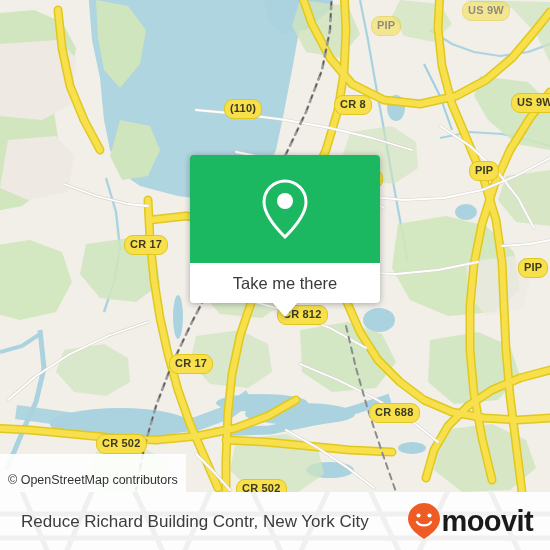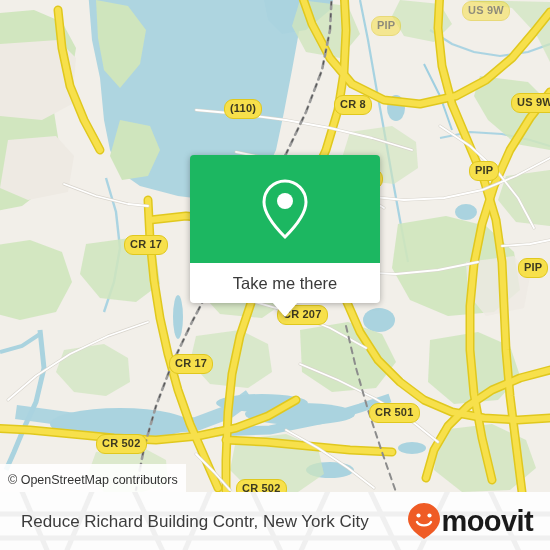--- a/index.html
+++ b/index.html
@@ -62,21 +62,21 @@
   
   #attribution {
     position: absolute;
     left: 0;
     bottom: 0;
     background: rgba(255,255,255,0.88);
     color: #333333;
     font-family: "Liberation Sans", sans-serif;
     font-size: 12.5px;
     line-height: 1;
-    padding: 10px 8px 6px 8px;
+    padding: 20px 8px 6px 8px;
     white-space: nowrap;
   }
 
   
   #callout {
     position: absolute;
     left: 190px;
     top: 123px;
     width: 190px;
     z-index: 30;
@@ -327,23 +327,23 @@
     <div id="shield-layer">
         <div class="shield dim" style="left: 371px; top: 16px;">PIP</div>
         <div class="shield dim" style="left: 462px; top: 1px;">US 9W</div>
         <div class="shield" style="left: 224px; top: 99px;">(110)</div>
         <div class="shield" style="left: 334px; top: 95px;">CR 8</div>
         <div class="shield" style="left: 511px; top: 93px;">US 9W</div>
         <div class="shield" style="left: 352px; top: 169px;">303</div>
         <div class="shield" style="left: 469px; top: 161px;">PIP</div>
         <div class="shield" style="left: 124px; top: 235px;">CR 17</div>
         <div class="shield" style="left: 518px; top: 258px;">PIP</div>
-        <div class="shield" style="left: 277px; top: 305px;">CR 207</div>
+        <div class="shield" style="left: 277px; top: 305px;">CR 812</div>
         <div class="shield" style="left: 169px; top: 354px;">CR 17</div>
-        <div class="shield" style="left: 369px; top: 403px;">CR 501</div>
+        <div class="shield" style="left: 369px; top: 403px;">CR 688</div>
         <div class="shield" style="left: 96px; top: 434px;">CR 502</div>
         <div class="shield" style="left: 236px; top: 479px;">CR 502</div>
       </div>
 
     <div id="attribution">© OpenStreetMap contributors</div>
 
     <div id="callout">
       <div id="callout-green">
         <svg width="54" height="64" viewBox="0 0 54 64">
           <path d="M27,4 C15.4,4 6,13.4 6,25 C6,38.5 20,53 27,60

